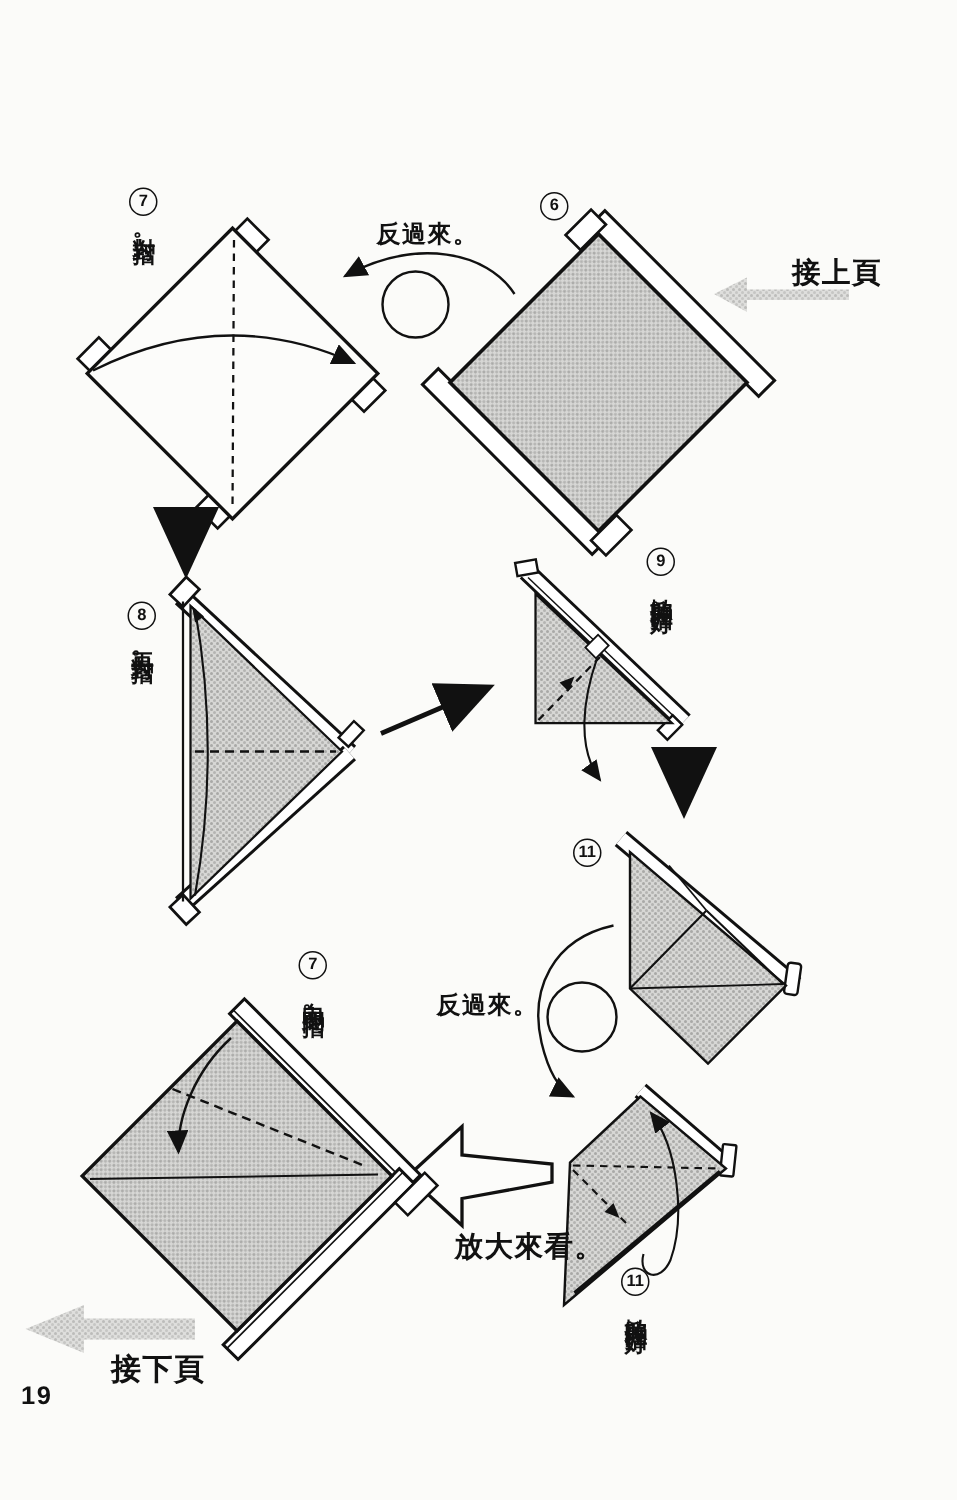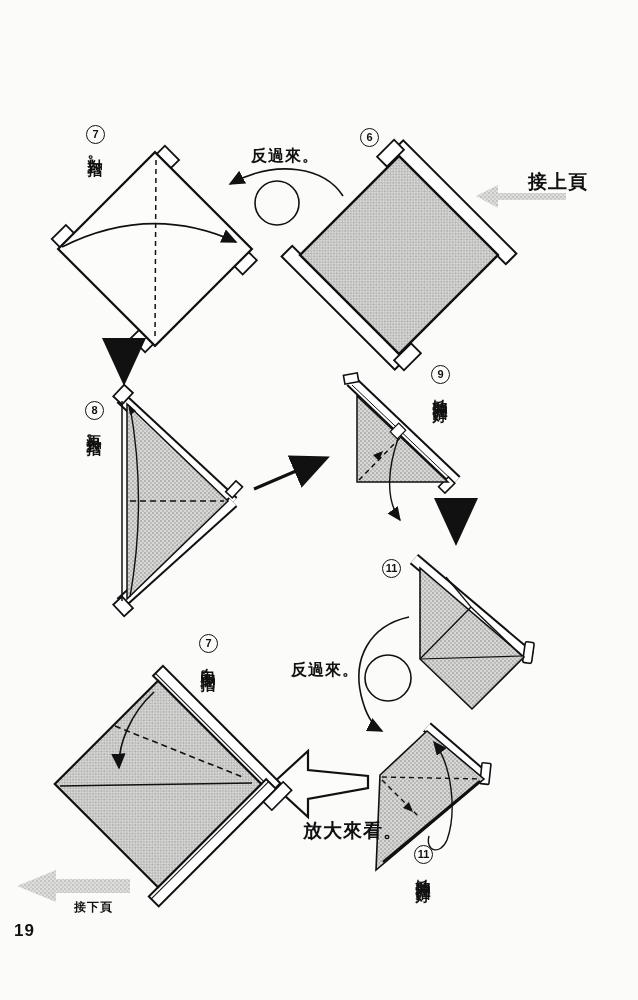--- a/index.html
+++ b/index.html
@@ -217,17 +217,17 @@
     <span class="vtext">向中間摺。</span>
   </div>
 
   <div class="htext" style="left:303px;top:818px;">放大來看。</div>
 
   <div class="step-label" style="left:414px;top:845px;">
     <span class="circled-num">11</span>
     <span class="vtext">掀開摺好。</span>
   </div>
 
-  <div class="htext" style="left:74px;top:899px;font-size:12px;">接下頁</div>
+  <div class="htext" style="left:74px;top:899px;font-size:20px;">接下頁</div>
 
   <div class="page-num" style="left:14px;top:921px;text-align:center;">19</div>
 
 </div>
 
 </body></html>

